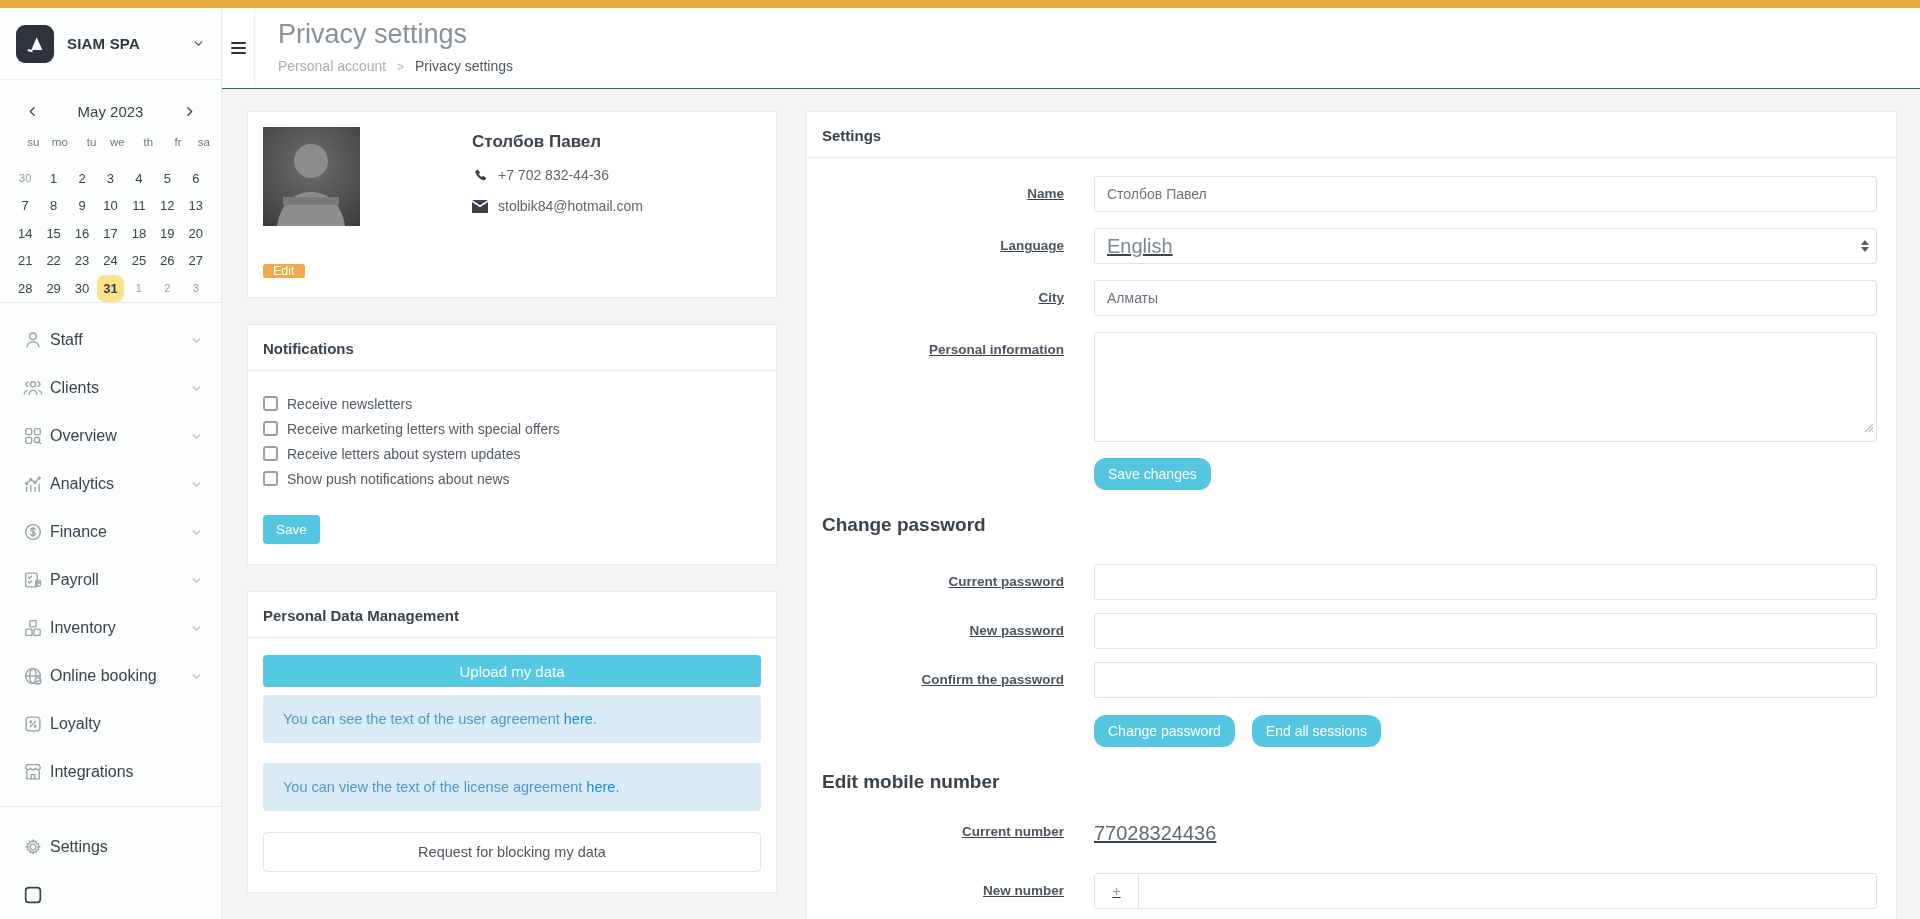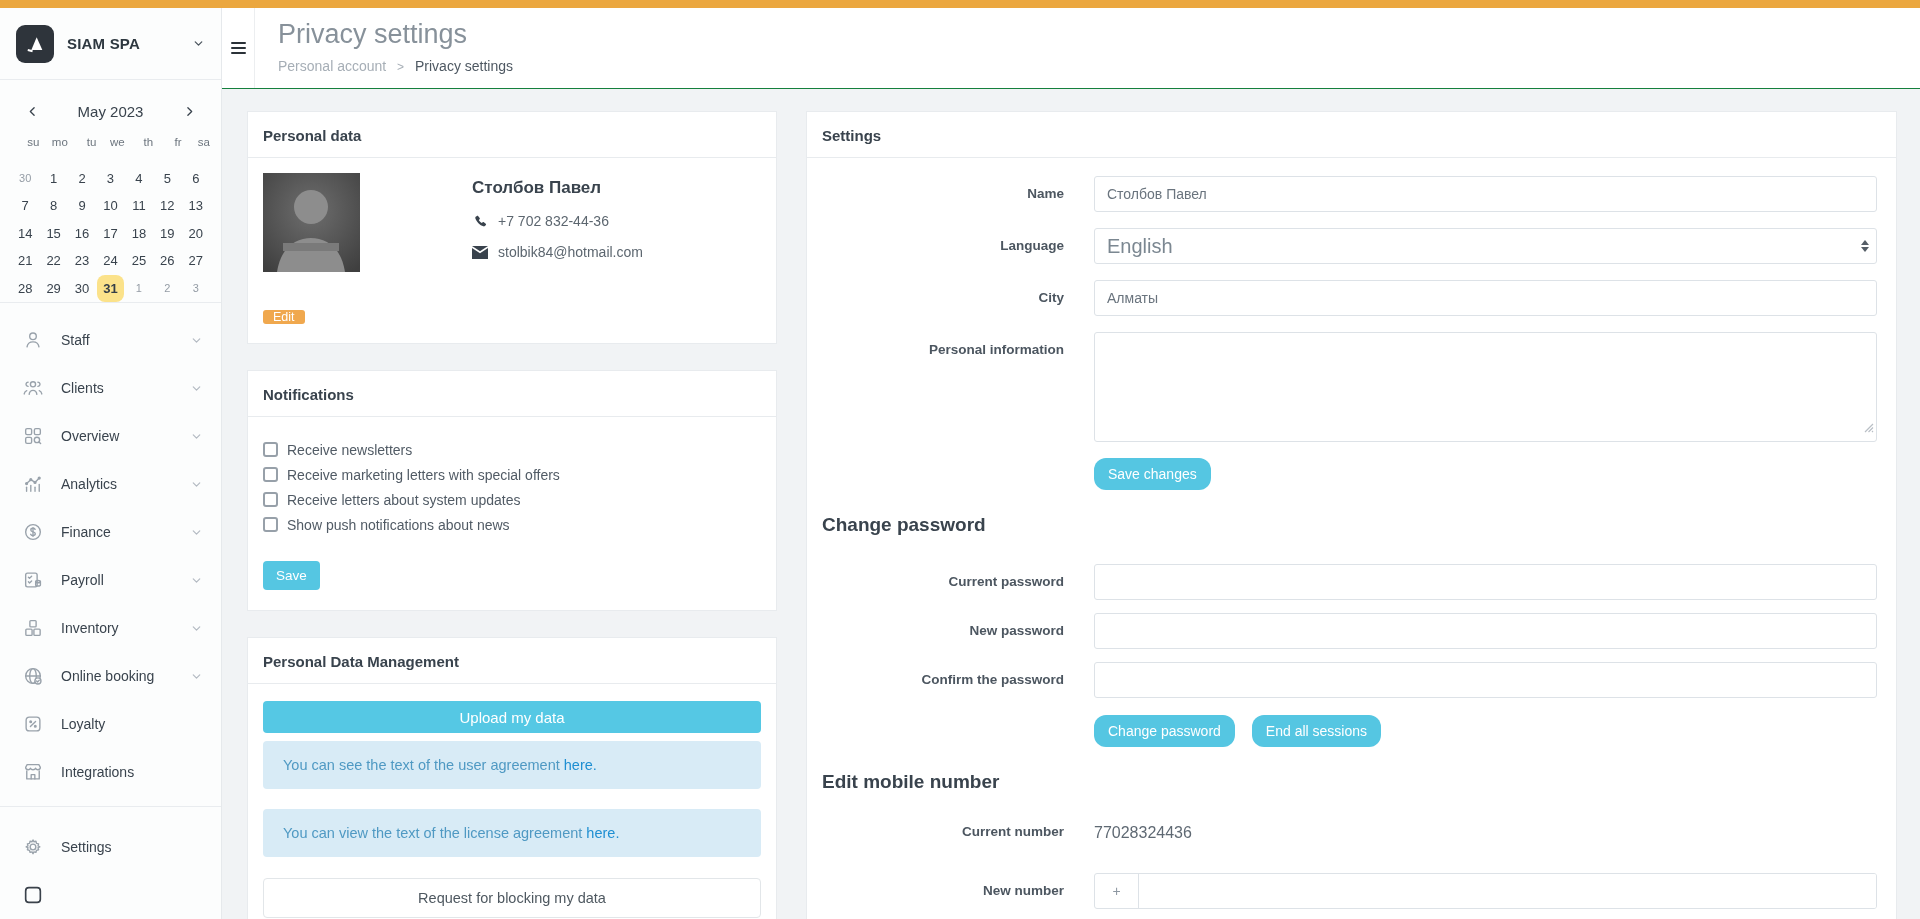--- a/index.html
+++ b/index.html
@@ -26,21 +26,21 @@
   .cal-grid.wk { margin-top:14px; }
   .cal-wd { text-align:right; font-size:11.5px; color:#6c757e; height:16px; }
   .cal-cell { height:27.5px; display:flex; align-items:center; justify-content:center; font-size:13px; color:#39434d; cursor:pointer; }
   .cal-cell .d { min-width:27px; height:27px; line-height:27px; text-align:center; border-radius:8px; }
   .cal-cell.muted { font-size:11px; color:#949ca5; }
   .cal-cell.selected .d { background:#fbe28a; font-weight:bold; color:#343e48; }
 
   .menu { padding-top:13px; flex:none; }
   .menu-item { height:48px; display:flex; align-items:center; padding:0 18px 0 22px; cursor:pointer; }
   .menu-item .mi-icon { width:24px; display:flex; color:#99a2ab; flex:none; }
-  .menu-item .mi-label { margin-left:15px; font-size:14px; color:#39434d; white-space:nowrap; }
+  .menu-item .mi-label { margin-left:4px; font-size:16px; color:#39434d; white-space:nowrap; }
   .menu-item .mi-chev { margin-left:auto; color:#b3bac2; display:flex; }
   .menu-divider { border-top:1px solid #e9ecef; margin-top:10px; }
   .menu-footer { padding-top:16px; }
 
   
   .main { flex:1; display:flex; flex-direction:column; min-width:0; }
   .page-header { height:81px; background:#fff; border-bottom:1px solid #15803d; display:flex; flex:none; }
   .burger-cell { width:33px; border-right:1px solid #eceef0; display:flex; align-items:center; justify-content:center; cursor:pointer; }
   .burger { width:15px; }
   .burger span { display:block; height:2.5px; background:#2b3238; margin:2.5px 0; border-radius:1px; }
@@ -80,38 +80,38 @@
   
   .pdm-body { padding:17px 15px 20px; }
   .btn-upload { width:100%; height:32px; background:#55c8e4; color:#fff; font-size:15px; border:none; border-radius:4px; cursor:pointer; font-family:inherit; }
   .info-box { margin-top:8px; background:#d8ebf6; border-radius:4px; padding:16px 20px; font-size:14.5px; color:#4f99c3; }
   .info-box + .info-box { margin-top:20px; }
   .info-link { color:#1f8fd2; cursor:pointer; }
   .btn-block { margin-top:21px; width:100%; height:40px; background:#fff; border:1px solid #e2e6e9; border-radius:4px; color:#4e5860; font-size:14.5px; cursor:pointer; font-family:inherit; }
 
   
   .st-body { padding:18px 19px 40px 15px; }
-  .form-row { display:flex; margin-bottom:16px; }
+  .form-row { display:flex; margin-bottom:16px;text-decoration:underline; }
   .form-label { width:242px; margin-right:30px; text-align:right; font-size:13.5px; font-weight:bold; color:#4c5660; line-height:36px; flex:none; }
   .form-label.top { line-height:20px; padding-top:8px; }
   .form-field { flex:1; min-width:0; position:relative; }
   .tinput { width:100%; height:36px; border:1px solid #dde2e7; border-radius:3px; padding:0 12px; font-size:14px; color:#6a747e; font-family:inherit; background:#fff; outline:none; }
   .tarea { width:100%; height:110px; border:1px solid #dde2e7; border-radius:3px; padding:8px 12px; font-size:14px; color:#6a747e; font-family:inherit; resize:none; outline:none; display:block; }
   .resize-grip { position:absolute; right:3px; bottom:5px; pointer-events:none; }
   .select { display:flex; align-items:center; width:100%; height:36px; border:1px solid #dde2e7; border-radius:3px; padding:0 12px; font-size:20px; color:#7b8791; background:#fff; cursor:pointer; position:relative; }
   .sel-arrows { position:absolute; right:7px; top:50%; transform:translateY(-50%); display:flex; flex-direction:column; gap:2px; }
   .sel-arrows i { display:block; width:0; height:0; border-left:4px solid transparent; border-right:4px solid transparent; }
   .sel-arrows .up { border-bottom:5px solid #555e67; }
   .sel-arrows .dn { border-top:5px solid #555e67; }
   .form-indent { margin-left:272px; }
   .btn-primary { padding:8px 14px; background:#55c6e2; color:#fff; font-size:14px; border:none; border-radius:12px; cursor:pointer; font-family:inherit; }
   .btn-row { display:flex; gap:17px; }
   .section-h { font-size:19px; font-weight:bold; color:#39434d; margin:24px 0 28px; }
   .pw-row { margin-bottom:13px; }
-  .static-val { font-size:16px; color:#5f6973; line-height:20px; padding-top:2px; }
+  .static-val { font-size:20px; color:#5f6973; line-height:20px; padding-top:2px; }
   .row-static { margin-bottom:30px; align-items:flex-end; }
   .row-static .form-label { line-height:22px; }
   .phone-group { display:flex; width:100%; height:36px; border:1px solid #dde2e7; border-radius:3px; background:#fff; overflow:hidden; }
   .phone-prefix { width:44px; border-right:1px solid #dde2e7; display:flex; align-items:center; justify-content:center; color:#8d97a1; font-size:14px; flex:none; }
   .phone-input { flex:1; border:none; outline:none; padding:0 12px; font-size:14px; color:#6a747e; font-family:inherit; }
 </style>
 </head>
 <body>
 
 <div class="topbar"></div>
@@ -461,21 +461,20 @@
           <span class="bc-cur">Privacy settings</span>
         </div>
       </div>
     </header>
 
     <div class="content">
 
       <div class="col-left">
 
         <section class="card">
-          <div class="card-head">Personal data</div>
           <div class="pd-body">
             <div class="pd-top">
               <div class="pd-photo">
                 <svg width="97" height="99" viewBox="0 0 97 99">
                     <defs>
                       <radialGradient id="pg" cx="50%" cy="38%" r="75%">
                         <stop offset="0%" stop-color="#6e6e6e"></stop>
                         <stop offset="100%" stop-color="#3f3f3f"></stop>
                       </radialGradient>
                     </defs>

